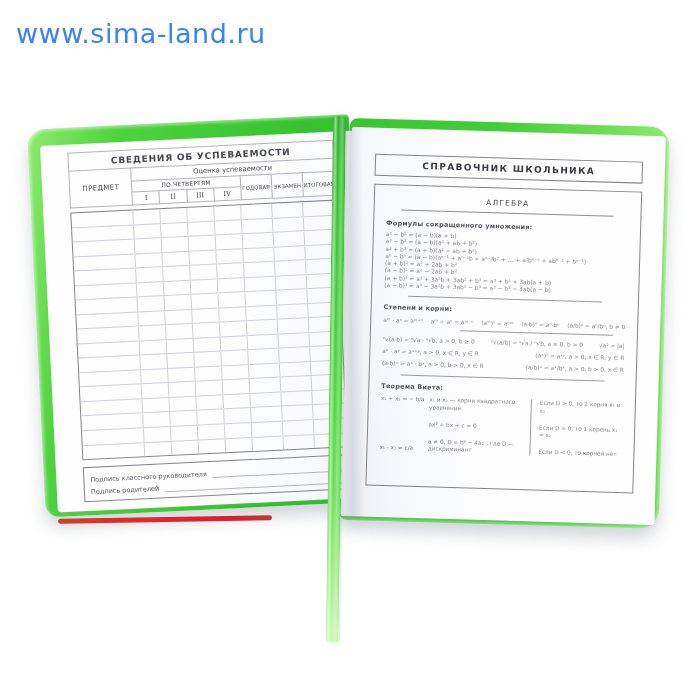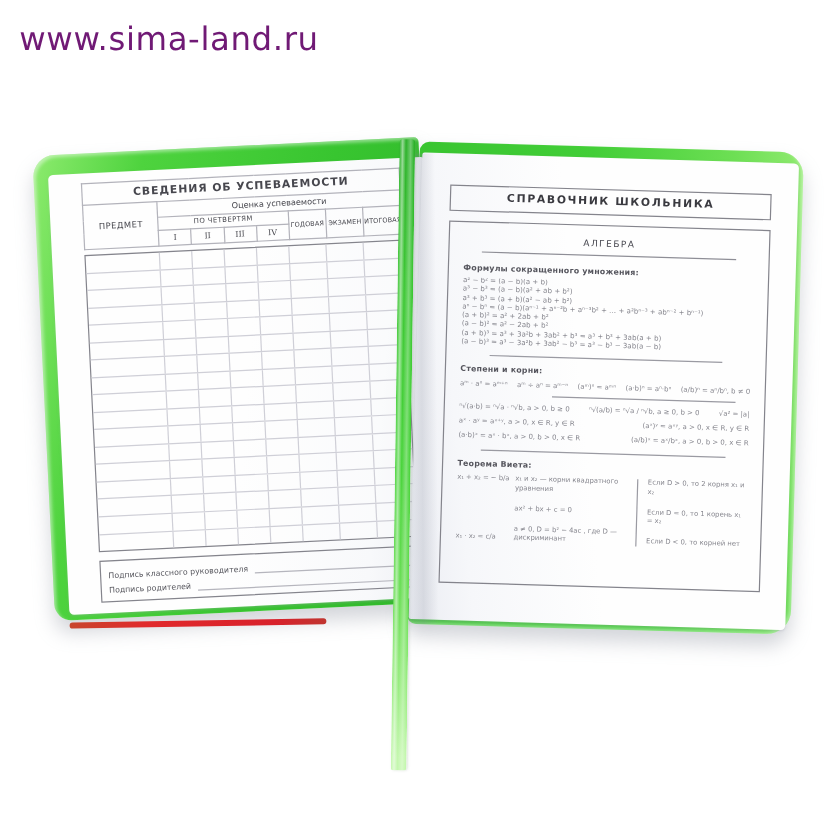--- a/index.html
+++ b/index.html
@@ -4,21 +4,21 @@
 <style>
   html,body{margin:0;padding:0;}
   body{
     width:700px;height:700px;position:relative;overflow:hidden;
     background:#ffffff;
     font-family:"DejaVu Sans", sans-serif;
   }
   
   .watermark{
     position:absolute;left:16px;top:18px;
-    font-size:27px;color:#701a75;letter-spacing:.5px;text-align:center;
+    font-size:27px;color:#3b82f6;letter-spacing:.5px;text-align:center;
   }
   
   .cover-left{
     position:absolute;left:27px;top:130px;width:322px;height:388px;
     transform:rotate(-2.8deg);transform-origin:top left;
     border-radius:18px 4px 6px 14px;
     background:linear-gradient(105deg,#8deb6e 0%,#4ed33e 22%,#38c530 60%,#2fb52a 100%);
     box-shadow:0 10px 16px rgba(150,156,168,.42), inset 2px 2px 3px rgba(255,255,255,.45);
     z-index:1;
   }

